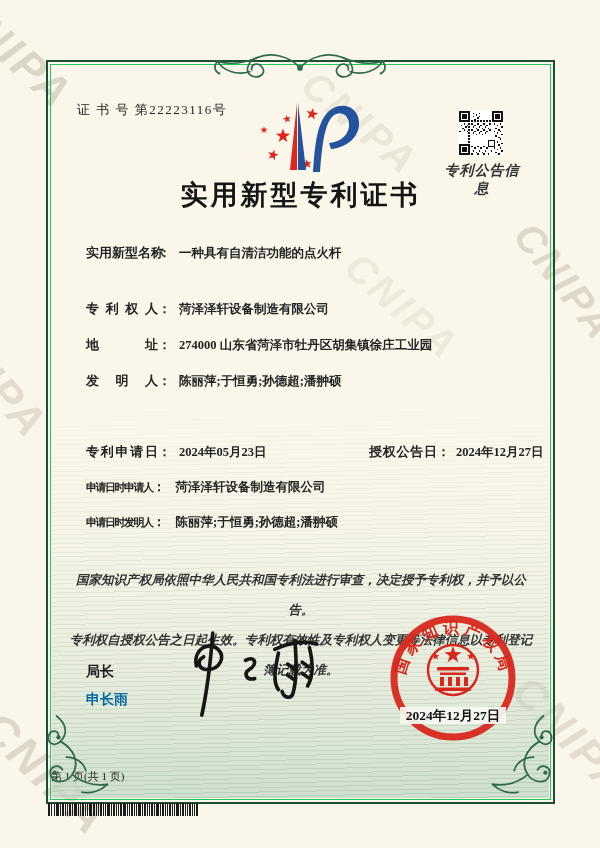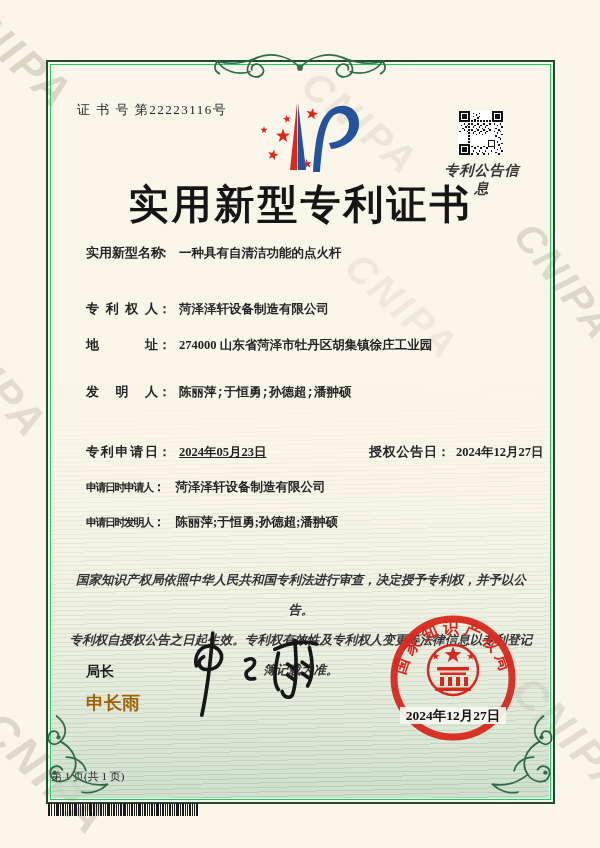--- a/index.html
+++ b/index.html
@@ -24,40 +24,40 @@
       mask-image:linear-gradient(to bottom, transparent 0%, transparent 42%, rgba(0,0,0,.55) 68%, #000 100%);
       pointer-events:none;}
 
   .abs{position:absolute;}
   .cert-no{left:26px;top:36px;font-size:13px;letter-spacing:1.5px;color:#222;}
   .logo{left:204px;top:33px;}
   .qr{left:407px;top:45px;width:46px;height:46px;background:#fff;}
   .qr svg{display:block;}
   .qr-caption{left:389px;top:97px;width:84px;text-align:center;font-size:14px;
       font-style:italic;letter-spacing:1px;color:#333;font-weight:bold;}
-  .cert-title{left:0;top:112px;width:100%;text-align:center;font-size:40px;
+  .cert-title{left:0;top:112px;width:100%;text-align:center;font-size:27px;
       font-weight:bold;letter-spacing:3px;color:#151515;}
 
   .row{position:absolute;left:35px;font-size:13px;font-weight:bold;color:#242424;
        white-space:nowrap;line-height:18px;}
   .lbl{display:inline-block;width:72px;text-align:justify;text-align-last:justify;}
   .colon{display:inline-block;}
   .val{margin-left:8px;font-size:12.5px;margin-top:12px;}
   .row.small .lbl{width:auto;text-align-last:auto;font-size:11px;letter-spacing:-1.5px;}
   .row.small .val{margin-left:10px;}
   .rcol{position:absolute;left:283px;top:0;}
   .rcol .lbl{width:68px;}
   .rcol .val{margin-left:6px;}
 
   .statement{left:15px;top:500px;width:470px;text-align:center;font-size:12.5px;
       font-style:italic;color:#333;line-height:30px;font-weight:bold;}
 
   .officer-title{left:35px;top:598px;font-size:14px;color:#1c1c1c;font-weight:bold;
       font-family:"Liberation Sans","DejaVu Sans",sans-serif;}
-  .officer-name{left:35px;top:626px;font-size:18px;color:#a16207;font-weight:bold;
+  .officer-name{left:35px;top:626px;font-size:14px;color:#0369a1;font-weight:bold;
       font-family:"Liberation Sans","DejaVu Sans",sans-serif;}
   .signature{left:118px;top:560px;}
   .seal{left:335px;top:549px;}
   .page-footer{left:0;top:704px;width:100%;text-align:left;font-size:11px;color:#222;}
 
   .barcode{position:absolute;left:48px;top:802px;z-index:3;}
   .ornament{position:absolute;z-index:4;pointer-events:none;}
 </style>
 </head>
 <body>
@@ -133,24 +133,24 @@
 
     <div class="row" style="top:179px;">
       <span class="lbl">实用新型名称</span><span class="colon">：</span><span class="val">一种具有自清洁功能的点火杆</span>
     </div>
     <div class="row" style="top:235px;">
       <span class="lbl">专利权人</span><span class="colon">：</span><span class="val">菏泽泽轩设备制造有限公司</span>
     </div>
     <div class="row" style="top:271px;">
       <span class="lbl">地址</span><span class="colon">：</span><span class="val">274000 山东省菏泽市牡丹区胡集镇徐庄工业园</span>
     </div>
-    <div class="row" style="top:319px;font-family:Liberation Mono, monospace;">
+    <div class="row" style="top:307px;">
       <span class="lbl">发明人</span><span class="colon">：</span><span class="val">陈丽萍;于恒勇;孙德超;潘翀硕</span>
     </div>
-    <div class="row" style="top:378px;text-decoration:underline;">
+    <div class="row" style="top:378px;">
       <span class="lbl">专利申请日</span><span class="colon">：</span><span class="val">2024年05月23日</span>
       <span class="rcol">
         <span class="lbl">授权公告日</span><span class="colon">：</span><span class="val">2024年12月27日</span>
       </span>
     </div>
     <div class="row small" style="top:413px;">
       <span class="lbl">申请日时申请人</span><span class="colon">：</span><span class="val">菏泽泽轩设备制造有限公司</span>
     </div>
     <div class="row small" style="top:448px;">
       <span class="lbl">申请日时发明人</span><span class="colon">：</span><span class="val">陈丽萍;于恒勇;孙德超;潘翀硕</span>

